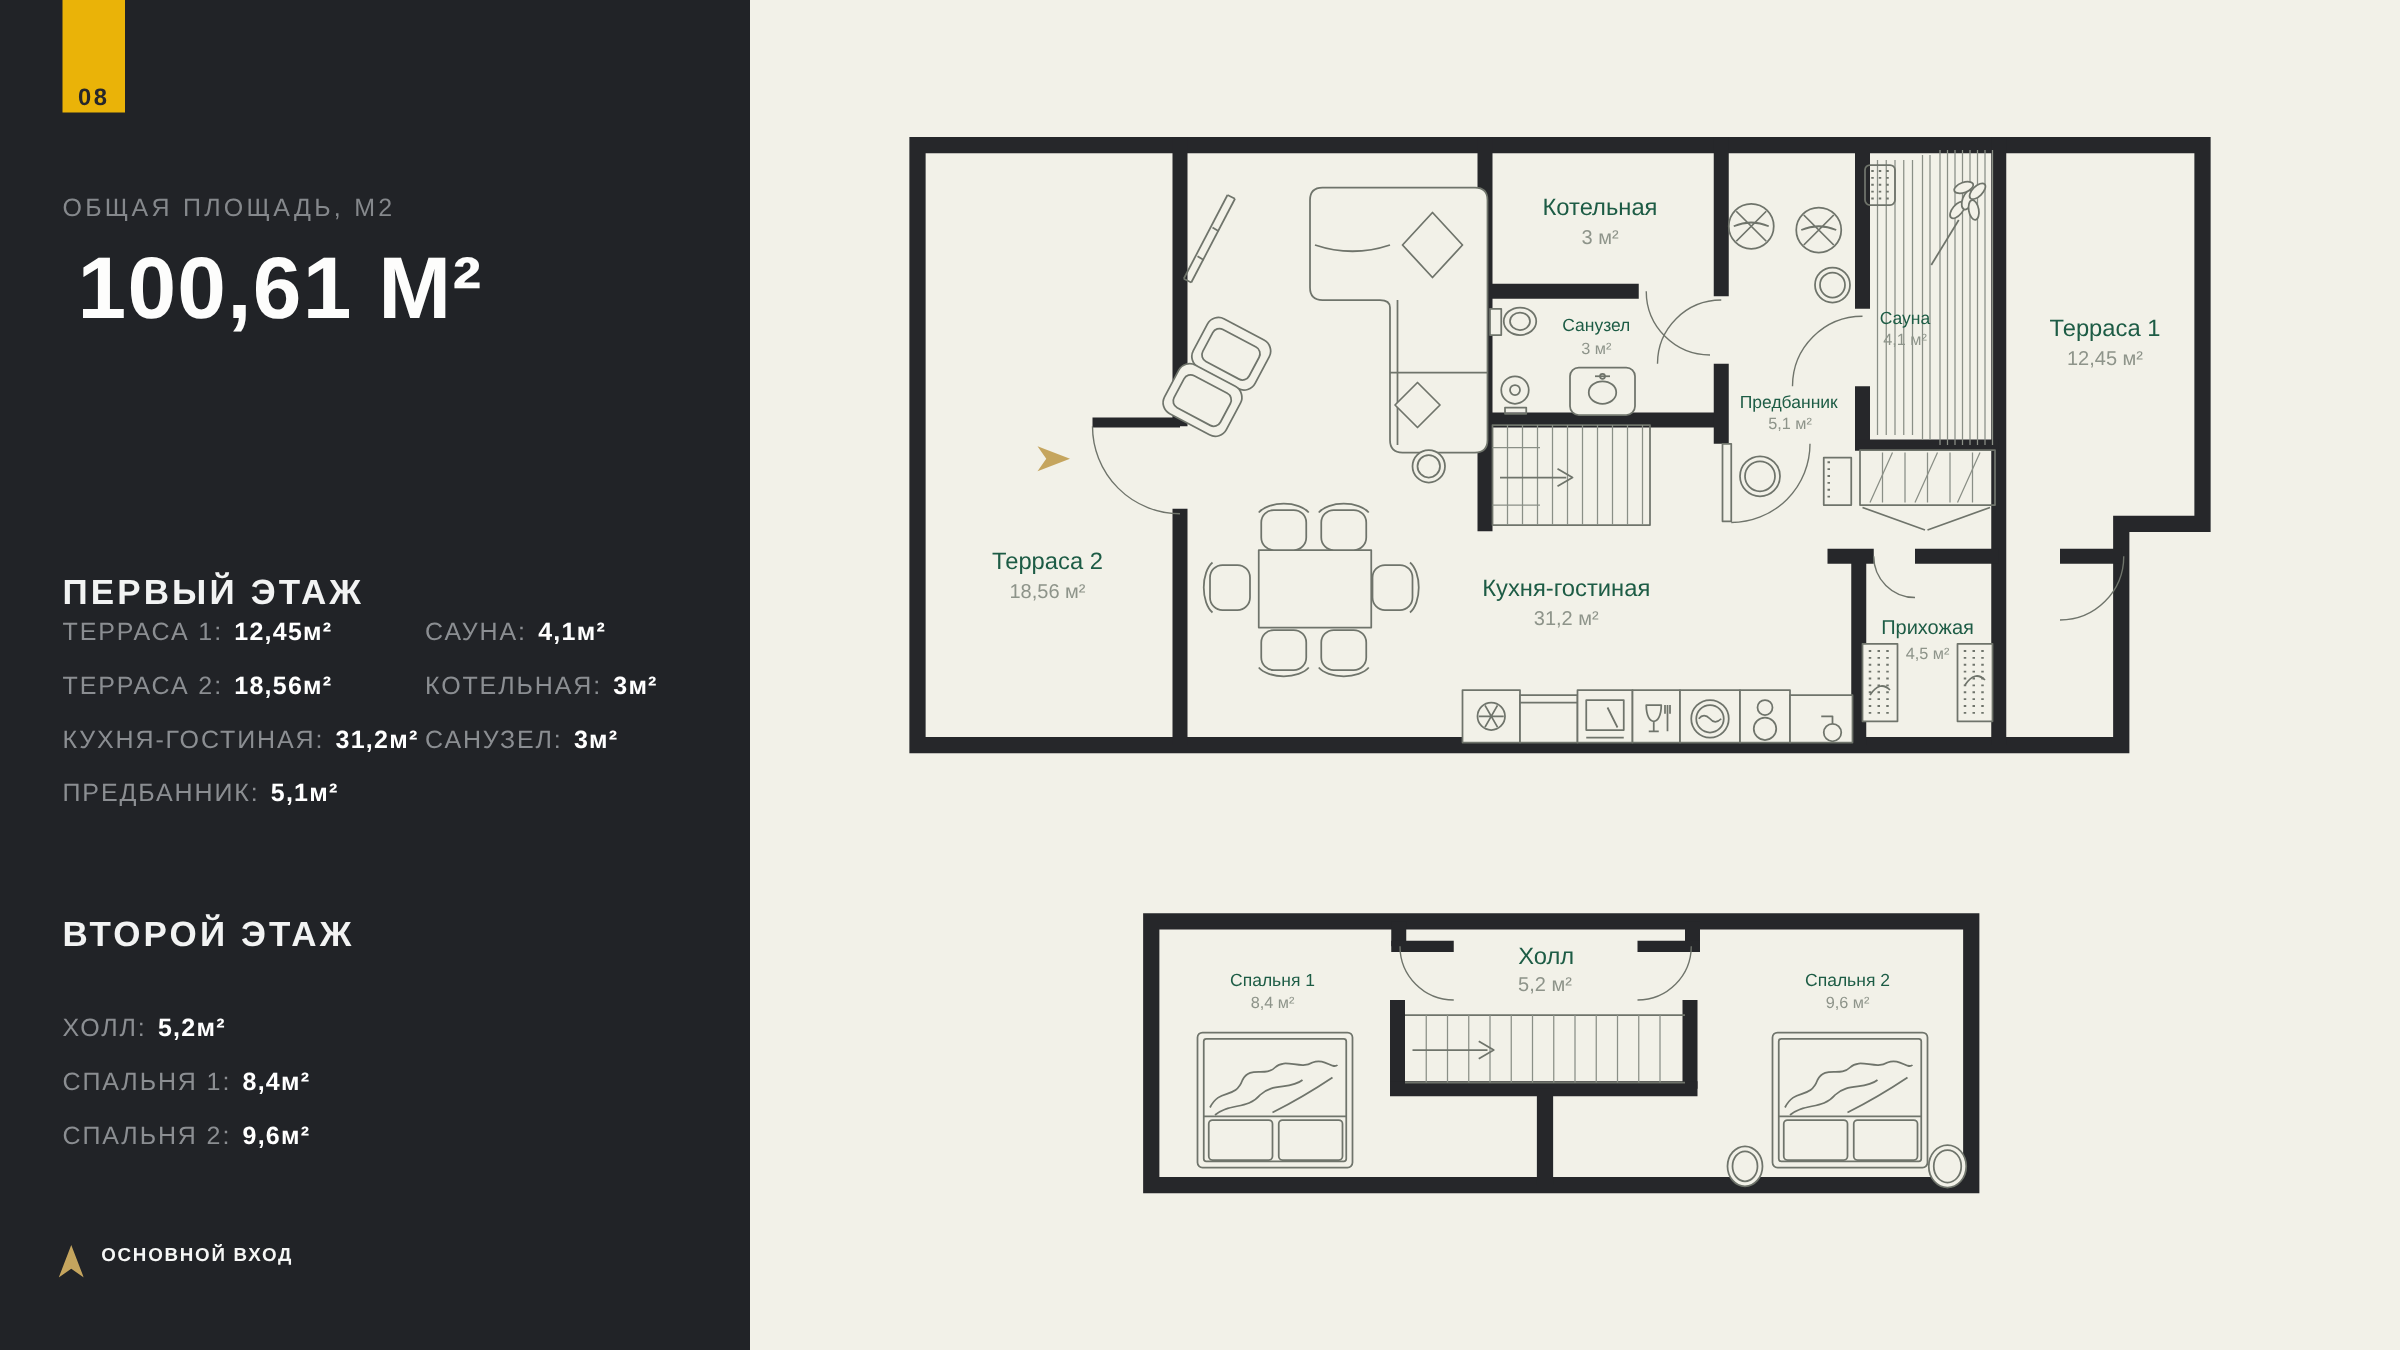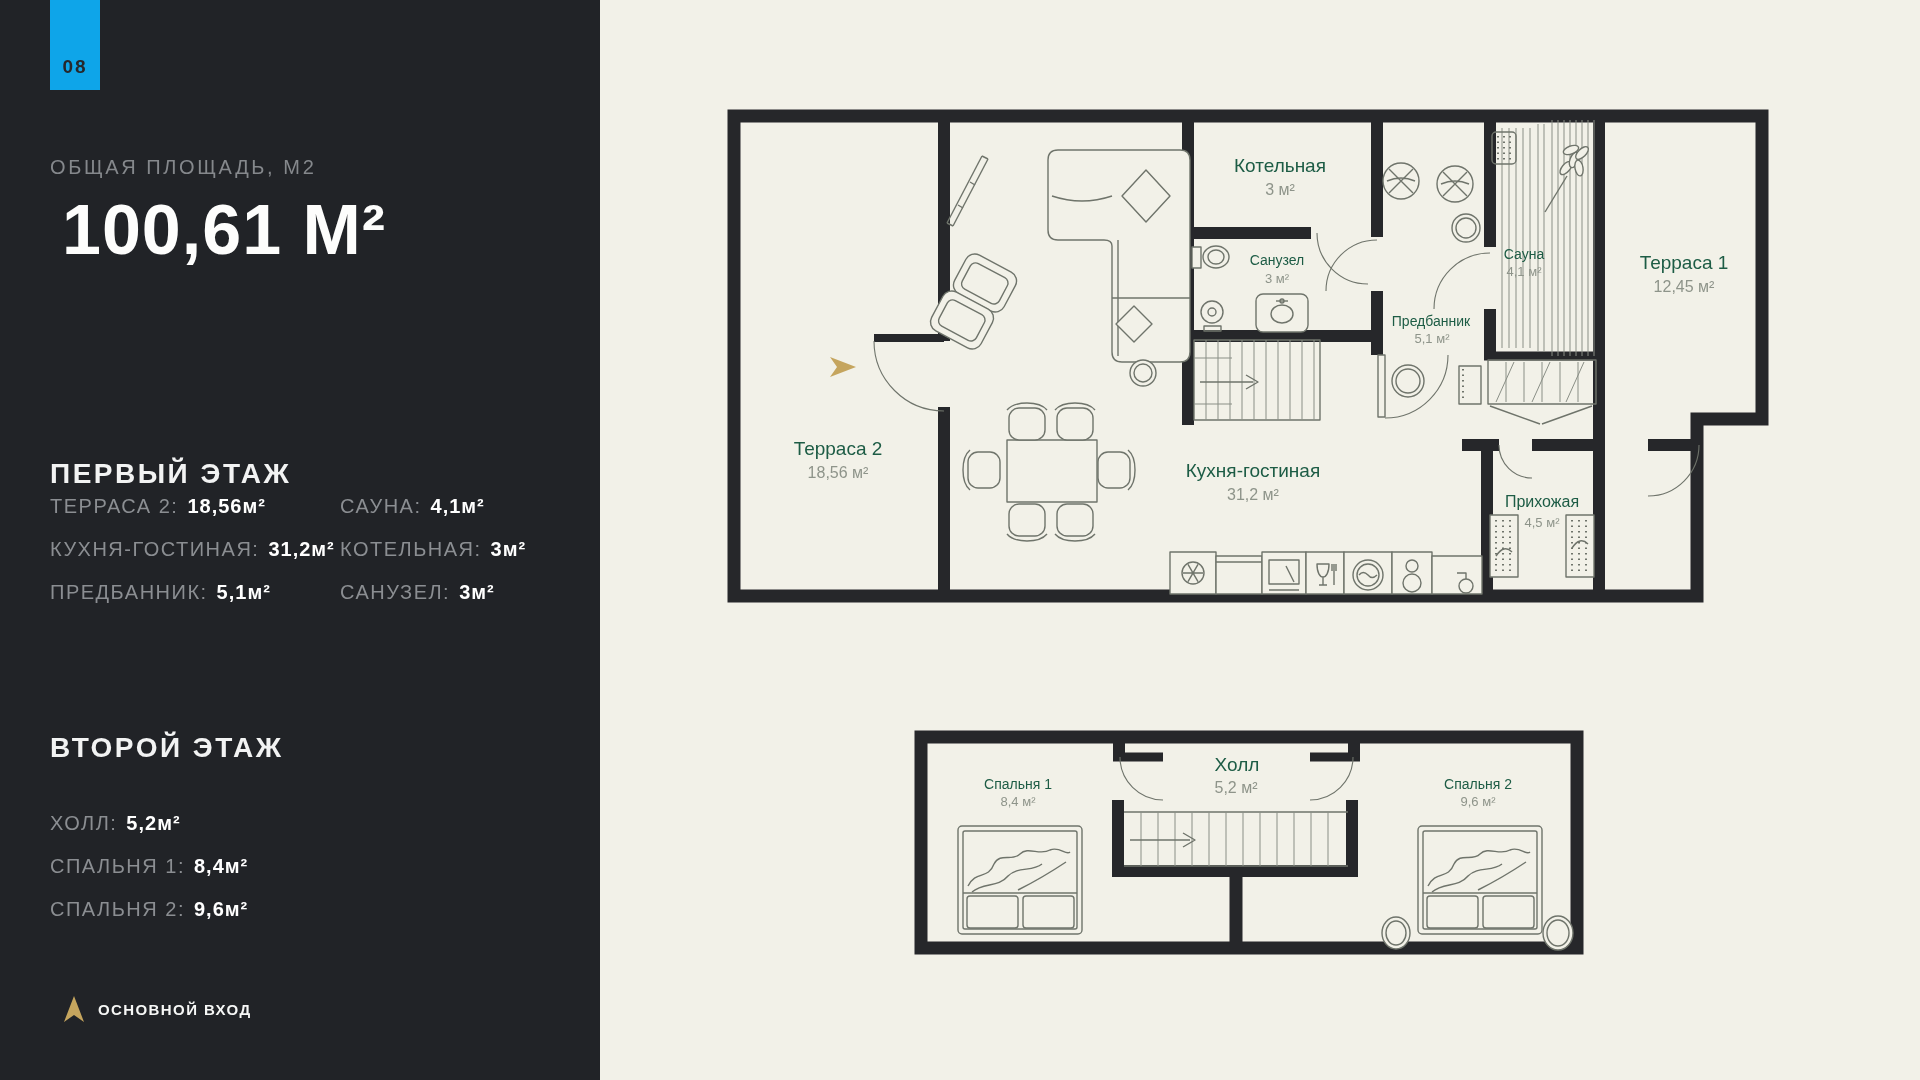--- a/index.html
+++ b/index.html
@@ -4,39 +4,39 @@
 <style>
   html,body{margin:0;padding:0}
   body{
     width:1920px;height:1080px;position:relative;overflow:hidden;
     background:#f2f1e8;
     font-family:"Liberation Sans",sans-serif;
   }
   
   .sidebar{position:absolute;left:0;top:0;width:600px;height:1080px;background:#212327}
   .tab{
-    position:absolute;left:50px;top:0;width:50px;height:90px;background:#0ea5e9;
+    position:absolute;left:50px;top:0;width:50px;height:90px;background:#eab308;
     color:#26272b;display:flex;align-items:flex-end;justify-content:center;
-    padding-bottom:12px;box-sizing:border-box;font-weight:700;font-size:19px;letter-spacing:2px;
+    box-sizing:border-box;font-weight:700;font-size:19px;letter-spacing:2px;
   }
   .breadcrumb{
     position:absolute;left:124px;top:52px;font-size:18px;letter-spacing:2.6px;
     color:#75787c;font-weight:700;white-space:nowrap;
   }
   .breadcrumb .bc-current,.breadcrumb .bc-sep2{color:#eef0f0}
   .total-label{position:absolute;left:50px;top:156px;font-size:20px;letter-spacing:2.6px;color:#85888c;font-weight:400}
   .total-value{position:absolute;left:62px;top:190px;font-size:70px;letter-spacing:1px;color:#fdfdfc;font-weight:700}
   .floor-title{position:absolute;left:50px;font-size:28px;letter-spacing:2.5px;color:#f2f3f3;font-weight:700}
   .t-first{top:458px}.t-second{top:732px}
   .col{position:absolute;width:280px}
   .col-1{left:50px;top:494px}.col-2{left:340px;top:494px}.col-3{left:50px;top:811px}
   .row{height:43px;line-height:24px;white-space:nowrap}
   .rl{color:#8b8e92;font-size:20px;letter-spacing:1.5px;font-weight:400}
   .rv{color:#ffffff;font-size:20px;letter-spacing:1px;font-weight:700;margin-left:9px}
-  .legend{position:absolute;left:64px;top:996px;display:flex;align-items:center}
+  .legend{position:absolute;left:47px;top:996px;display:flex;align-items:flex-start}
   .legend-label{color:#f6f7f6;font-size:15px;letter-spacing:1.4px;font-weight:700;margin-left:14px}
   
   .plan-svg{position:absolute;left:600px;top:0;width:1320px;height:1080px}
   .wall{stroke:#26272a;stroke-width:13;fill:none;stroke-linecap:butt}
   .wall-i{stroke:#26272a;stroke-width:12;fill:none}
   .wall-t{stroke:#26272a;stroke-width:9;fill:none}
   .leaf{fill:#26272a;stroke:none}
   .furn{stroke:#6f746b;stroke-width:1.4;fill:none;stroke-linejoin:round}
   .furnf{stroke:#6f746b;stroke-width:1.4;fill:#f2f1e8;stroke-linejoin:round}
   .thin{stroke:#8a8f86;stroke-width:1;fill:none}
@@ -56,20 +56,21 @@
     <span>08</span>
   </div>
 
 
   <div class="total-label">ОБЩАЯ ПЛОЩАДЬ, М2</div>
   <div class="total-value">100,61 М²</div>
 
   <div class="floor-title t-first">ПЕРВЫЙ ЭТАЖ</div>
 
   <div class="col col-1">
+    <div class="row"><span class="rl">ТЕРРАСА 1:</span><span class="rv">12,45м²</span></div>
     <div class="row"><span class="rl">ТЕРРАСА 2:</span><span class="rv">18,56м²</span></div>
     <div class="row"><span class="rl">КУХНЯ-ГОСТИНАЯ:</span><span class="rv">31,2м²</span></div>
     <div class="row"><span class="rl">ПРЕДБАННИК:</span><span class="rv">5,1м²</span></div>
   </div>
 
   <div class="col col-2">
     <div class="row"><span class="rl">САУНА:</span><span class="rv">4,1м²</span></div>
     <div class="row"><span class="rl">КОТЕЛЬНАЯ:</span><span class="rv">3м²</span></div>
     <div class="row"><span class="rl">САНУЗЕЛ:</span><span class="rv">3м²</span></div>
   </div>

